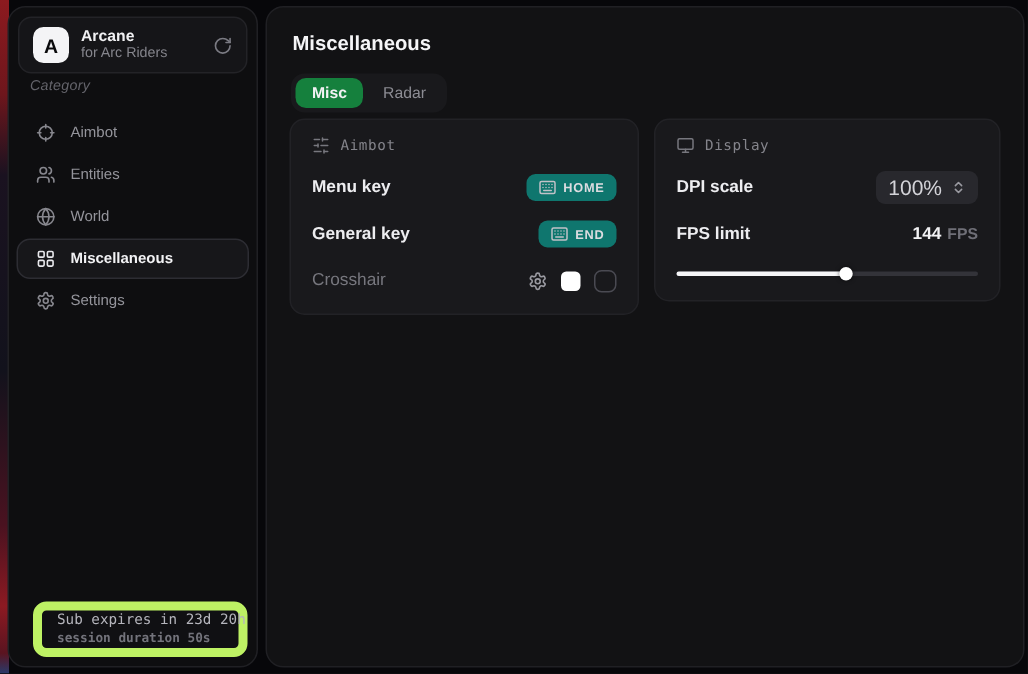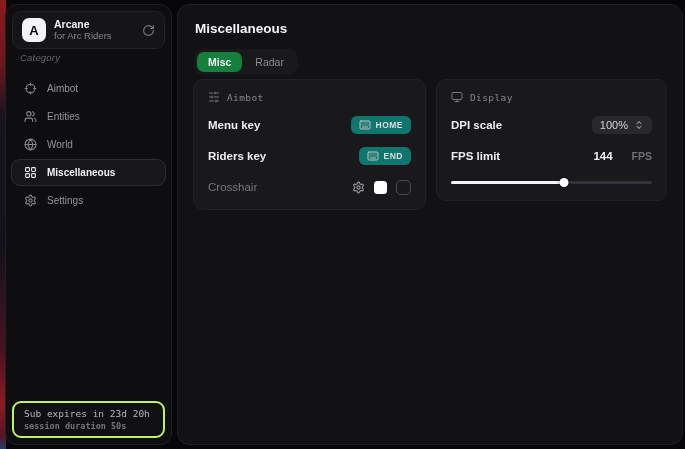--- a/index.html
+++ b/index.html
@@ -50,22 +50,22 @@
     padding:0 0 0 12px; border:1px solid transparent; border-radius:9px;
     color:#94949b; font-size:10px; cursor:pointer;
   }
   .nav-item .nv-icon { display:flex; color:#87878e; }
   .nav-item.active {
     background:#17171a; border-color:#2d2d33; color:#f2f2f4; font-weight:bold;
   }
   .nav-item.active .nv-icon { color:#e8e8ec; }
 
   .sub-box {
-    position:absolute; left:6px; right:6px; bottom:6px; height:37px;
-    border:2px solid #bef264; border-radius:9px; background:#101013;
+    position:absolute; left:16px; right:6px; bottom:6px; height:37px;
+    border:6px solid #bef264; border-radius:9px; background:#101013;
     padding:5px 10px; display:flex; flex-direction:column; justify-content:center; gap:2px;
   }
   .sub-line1 { font-family:"DejaVu Sans Mono", monospace; font-size:9.5px; color:#b5b5bc; white-space:nowrap; }
   .sub-line2 { font-family:"DejaVu Sans Mono", monospace; font-size:8.5px; font-weight:bold; color:#73737b; white-space:nowrap; }
 
   
   .page-title { position:absolute; left:17px; top:16px; font-size:13.5px; font-weight:bold; color:#f5f5f7; }
   .tabs {
     position:absolute; left:16px; top:44px;
     display:inline-flex; background:#19191c; border-radius:9px; padding:3px; gap:2px;
@@ -99,24 +99,24 @@
 
   .crosshair-controls { display:flex; align-items:center; gap:9px; }
   .ctl-gear { display:flex; color:#9a9aa1; cursor:pointer; }
   .color-swatch { width:13px; height:13px; border-radius:3.5px; background:#f6f6f8; cursor:pointer; }
   .checkbox { width:15px; height:15px; border:1.5px solid #4a4a52; border-radius:5px; background:transparent; cursor:pointer; }
 
   .select {
     display:flex; align-items:center; gap:6px;
     background:#28282d; border-radius:6px; padding:3px 8px; cursor:pointer;
   }
-  .select-value { font-size:11px; color:#d3d3d8; }
+  .select-value { font-size:14px; color:#d3d3d8; }
   .select .sel-icon { display:flex; color:#9a9aa1; }
 
-  .fps-value { display:flex; align-items:flex-start; gap:19px; }
+  .fps-value { display:flex; align-items:flex-start; gap:4px; }
   .fps-num { font-size:11.5px; font-weight:bold; color:#f2f2f4; }
   .fps-unit { font-size:10.5px; font-weight:bold; color:#6f6f77; }
 
   .slider { position:relative; margin-top:12px; height:10px; cursor:pointer; }
   .slider-track {
     position:absolute; left:0; right:0; top:4px; height:3px; border-radius:2px; background:#333339;
   }
   .slider-fill {
     position:absolute; left:0; top:4px; height:3px; border-radius:2px; background:#f5f5f7;
   }
@@ -248,21 +248,21 @@
             <svg width="12" height="12" viewBox="0 0 24 24" fill="none" stroke="currentColor" stroke-width="2" stroke-linecap="round" stroke-linejoin="round">
                 <rect width="20" height="16" x="2" y="4" rx="2"></rect>
                 <path d="M6 8h.01M10 8h.01M14 8h.01M18 8h.01M6 12h.01M10 12h.01M14 12h.01M18 12h.01M7 16h10"></path>
               </svg>
           </span>
           <span class="kb-text">HOME</span>
         </div>
       </div>
 
       <div class="row">
-        <span class="row-label">Riders key</span>
+        <span class="row-label">General key</span>
         <div class="keybind">
           <span class="kb-icon">
             <svg width="12" height="12" viewBox="0 0 24 24" fill="none" stroke="currentColor" stroke-width="2" stroke-linecap="round" stroke-linejoin="round">
                 <rect width="20" height="16" x="2" y="4" rx="2"></rect>
                 <path d="M6 8h.01M10 8h.01M14 8h.01M18 8h.01M6 12h.01M10 12h.01M14 12h.01M18 12h.01M7 16h10"></path>
               </svg>
           </span>
           <span class="kb-text">END</span>
         </div>
       </div>

